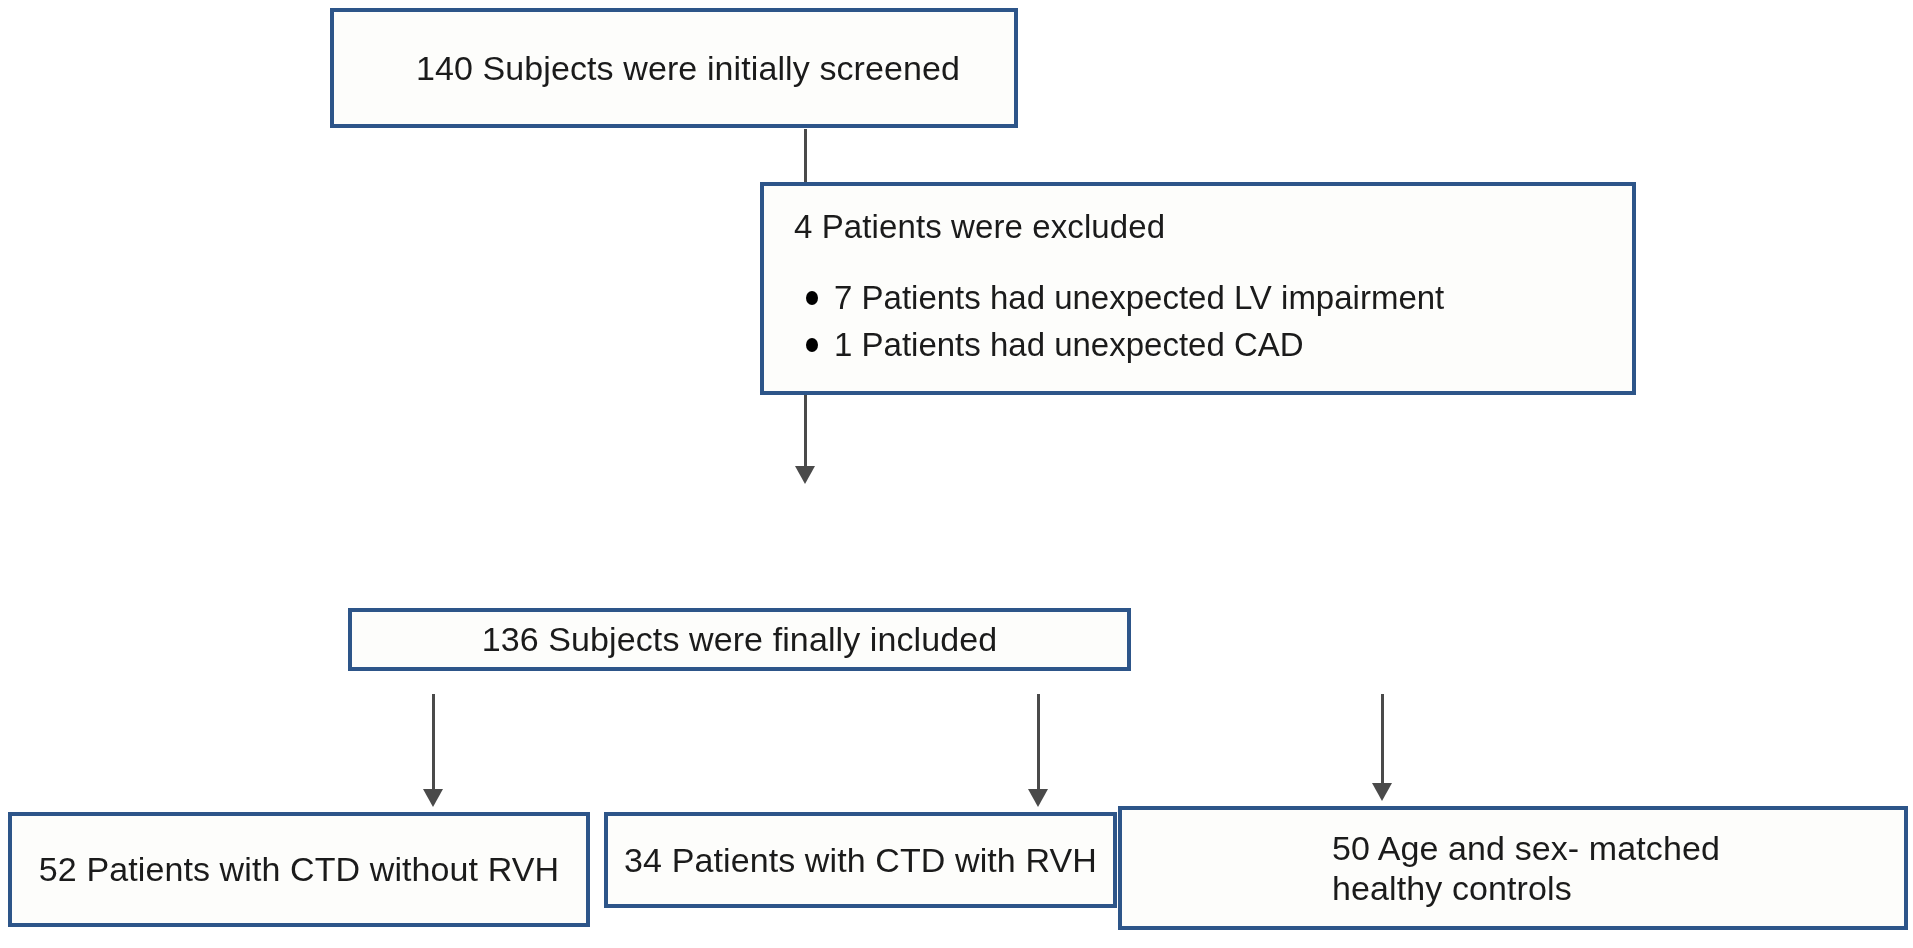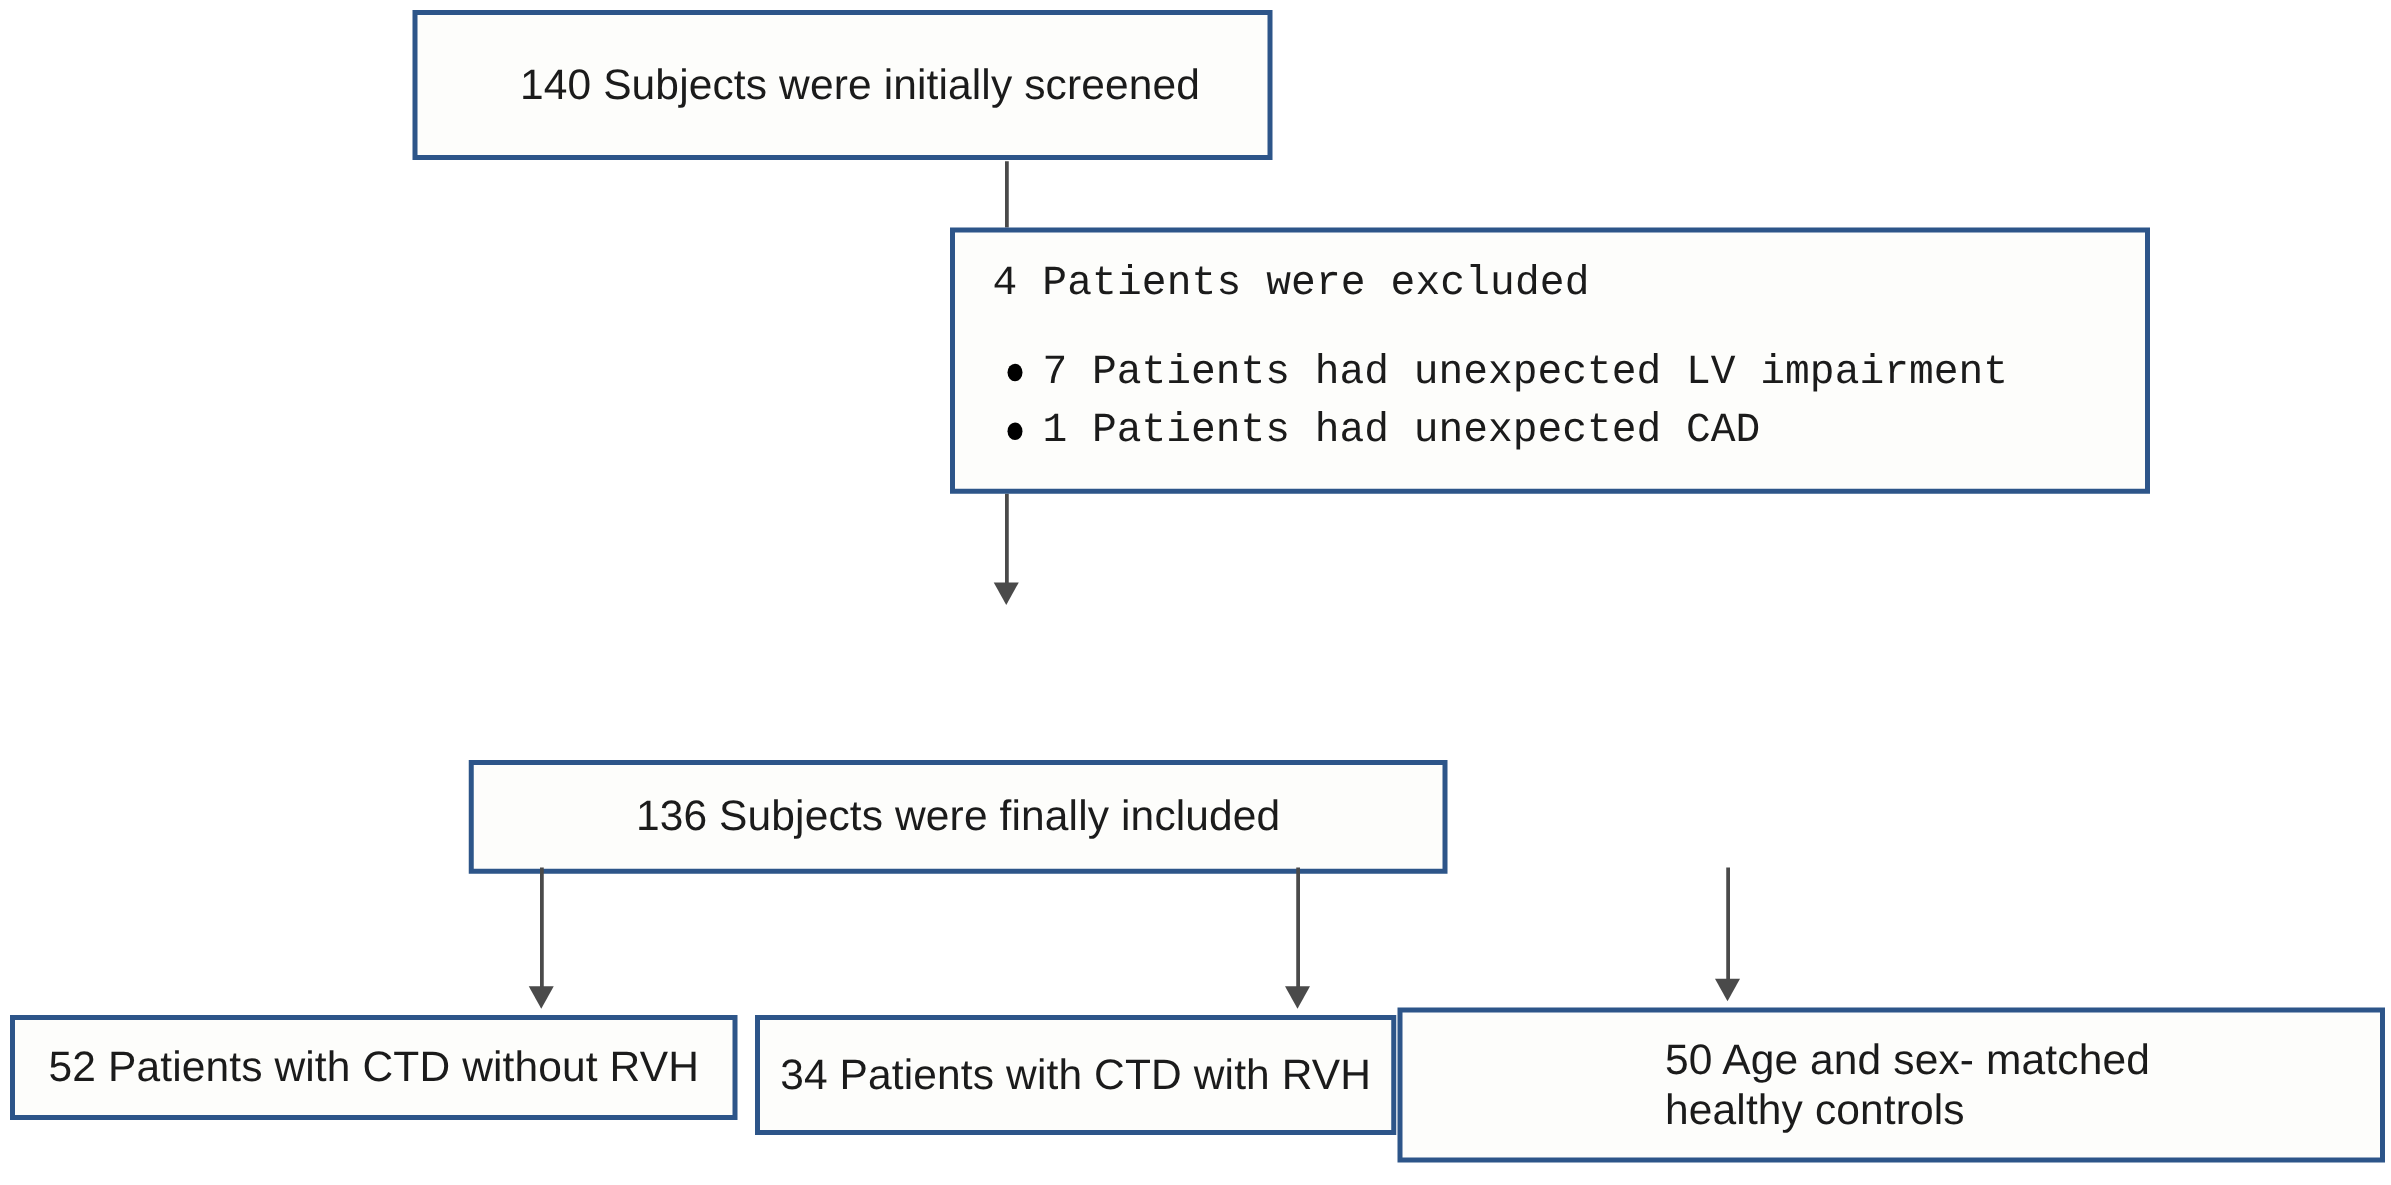--- a/index.html
+++ b/index.html
@@ -49,26 +49,25 @@
     top: 8px;
     width: 688px;
     height: 120px;
     padding-left: 28px;
   }
 
   
   #box-excluded {
     left: 760px;
     top: 182px;
-    width: 960px;
+    width: 876px;
     height: 213px;
     padding: 16px 26px 10px 26px;
     flex-direction: column;
     justify-content: flex-start;
-    font-family: Liberation Mono, monospace;
   }
   #box-excluded .node-label {
     font-size: 33px;
     margin: 6px 0 0 4px;
   }
   .bullet-list {
     list-style: none;
     margin: 28px 0 0 0;
     padding: 0 0 0 44px;
   }
@@ -83,32 +82,32 @@
     left: -28px;
     top: 16px;
     width: 12px;
     height: 14px;
     border-radius: 50%;
     background: #000000;
   }
 
   
   #box-included {
-    left: 375px;
+    left: 348px;
     top: 608px;
     width: 783px;
-    height: 91px;
+    height: 63px;
   }
 
   
   #box-ctd-without-rvh {
     left: 8px;
     top: 812px;
     width: 582px;
-    height: 84px;
+    height: 115px;
   }
   #box-ctd-with-rvh {
     left: 604px;
     top: 812px;
     width: 513px;
     height: 96px;
   }
   #box-healthy-controls {
     left: 1118px;
     top: 806px;

